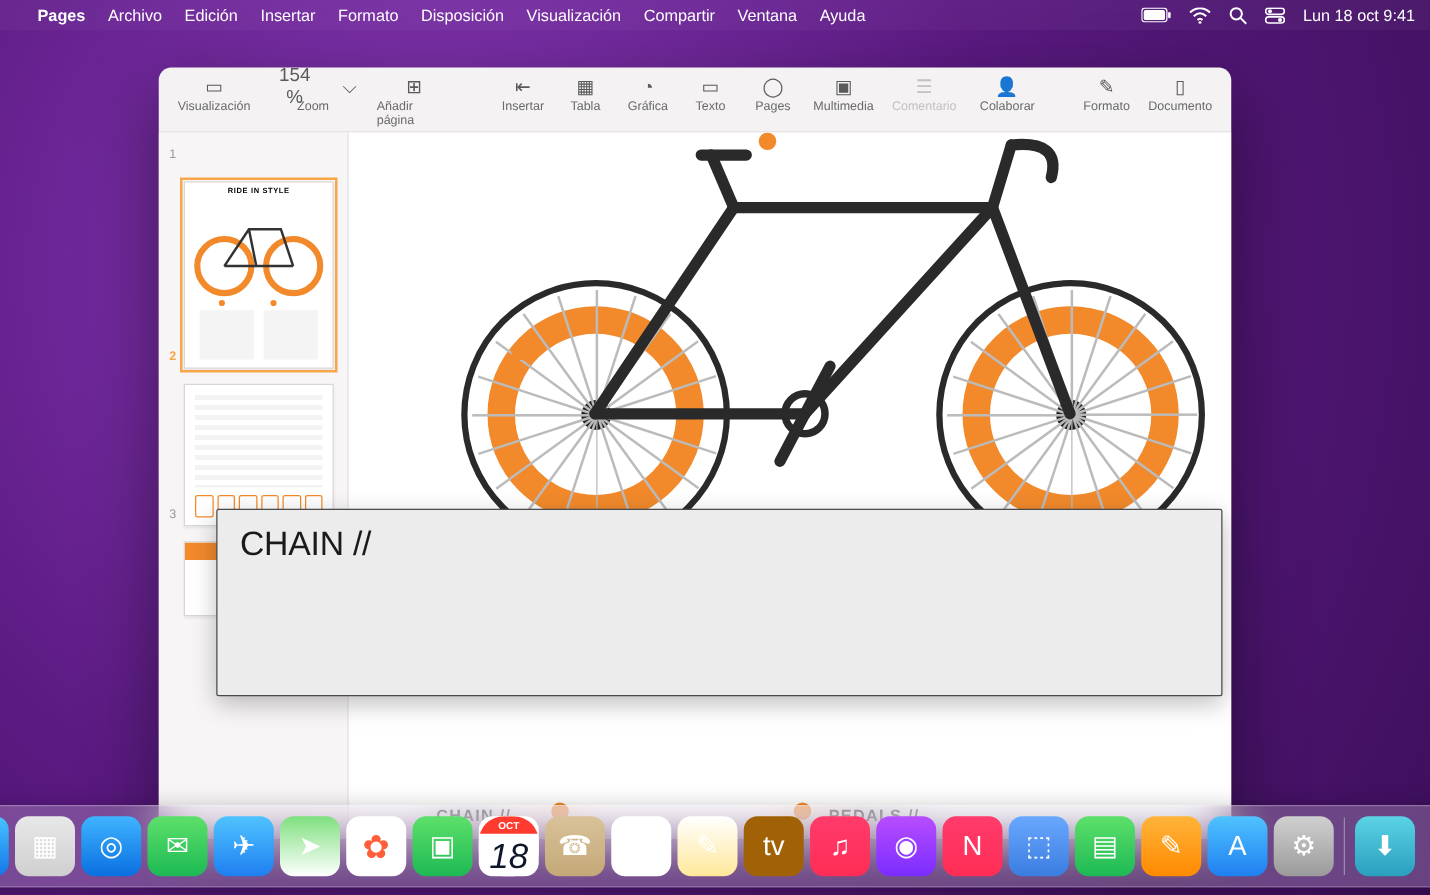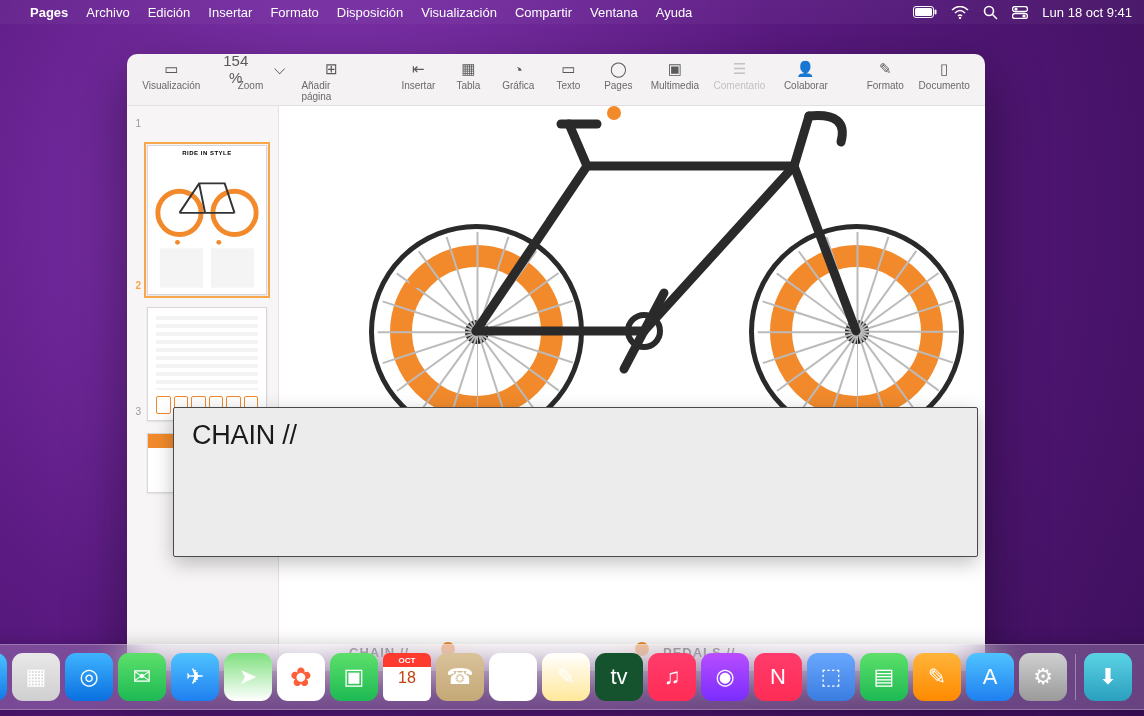--- a/index.html
+++ b/index.html
@@ -330,29 +330,29 @@
 <div class="dock" id="dock">
     <div class="app" style="background: linear-gradient(rgb(74, 194, 255), rgb(18, 119, 232));">☺</div>
     <div class="app" style="background: linear-gradient(rgb(232, 232, 232), rgb(207, 207, 207));">▦</div>
     <div class="app" style="background: linear-gradient(rgb(63, 180, 255), rgb(10, 111, 224));">◎</div>
     <div class="app" style="background: linear-gradient(rgb(93, 224, 106), rgb(29, 185, 84));">✉</div>
     <div class="app" style="background: linear-gradient(rgb(79, 195, 255), rgb(31, 127, 240));">✈</div>
     <div class="app" style="background: linear-gradient(rgb(127, 224, 127), rgb(255, 255, 255));">➤</div>
     <div class="app" style="background: rgb(255, 255, 255); color: rgb(255, 94, 58); font-size: 26px;">✿</div>
     <div class="app" style="background: linear-gradient(rgb(93, 224, 106), rgb(29, 185, 84));">▣</div>
     <div class="app" style="background: rgb(255, 255, 255);">
-      <div style="width:100%;height:100%;border-radius:6px;background:#fff;overflow:hidden;">
+      <div style="width:100%;height:100%;border-radius:20px;background:#fff;overflow:hidden;">
         <div style="height:14px;background:#ff3b30;color:#fff;font-size:8px;font-weight:700;display:flex;align-items:center;justify-content:center;">OCT</div>
-        <div style="font-size:16px;color:#c2410c;font-weight:400;text-align:center;margin-top:2px;">18</div>
+        <div style="font-size:28px;color:#0f172a;font-weight:400;text-align:center;margin-top:2px;font-style:italic;">18</div>
       </div>
     </div>
     <div class="app" style="background: linear-gradient(rgb(217, 194, 154), rgb(196, 168, 118));">☎</div>
     <div class="app" style="background: rgb(255, 255, 255);">☰</div>
     <div class="app" style="background: linear-gradient(rgb(255, 255, 255), rgb(255, 232, 154));">✎</div>
-    <div class="app" style="background: #14532d;">tv</div>
+    <div class="app" style="background: #a16207;">tv</div>
     <div class="app" style="background: linear-gradient(rgb(255, 59, 107), rgb(255, 45, 85));">♫</div>
     <div class="app" style="background: linear-gradient(rgb(184, 77, 255), rgb(122, 45, 255));">◉</div>
     <div class="app" style="background: linear-gradient(rgb(255, 59, 107), rgb(255, 45, 85));">N</div>
     <div class="app" style="background: linear-gradient(rgb(106, 168, 255), rgb(58, 125, 224));">⬚</div>
     <div class="app" style="background: linear-gradient(rgb(93, 224, 106), rgb(29, 185, 84));">▤</div>
     <div class="app" style="background: linear-gradient(rgb(255, 180, 58), rgb(255, 138, 0));">✎</div>
     <div class="app" style="background: linear-gradient(rgb(79, 195, 255), rgb(31, 127, 240));">A</div>
     <div class="app" style="background: linear-gradient(rgb(208, 208, 208), rgb(154, 154, 154));">⚙</div>
     <div class="sep"></div>
     <div class="app" style="background: linear-gradient(rgb(91, 211, 229), rgb(42, 159, 191));">⬇</div>

